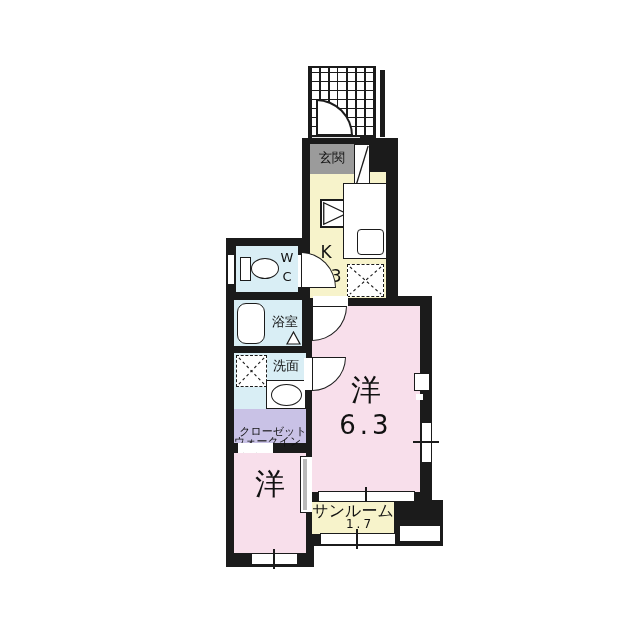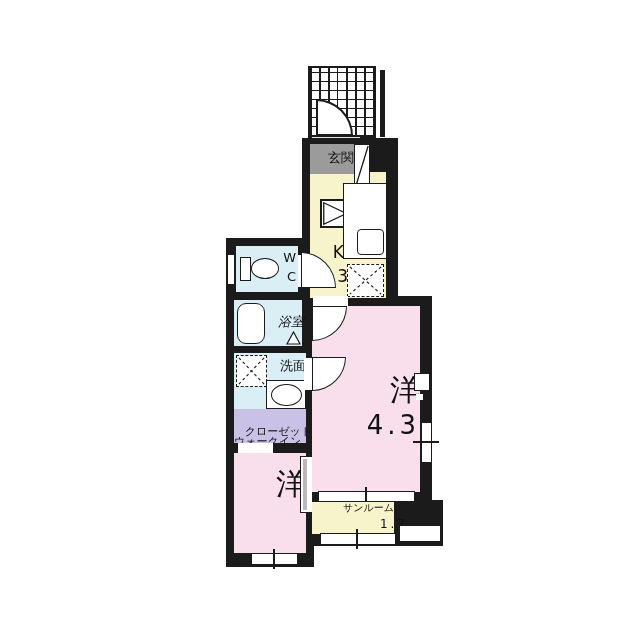--- a/index.html
+++ b/index.html
@@ -19,21 +19,21 @@
   .dashedbox{background:#fff;border:1.5px dashed #1b1b1b;}
   .doorarc-bl{background:#fff;border:1.5px solid #1b1b1b;border-radius:0 100% 0 0;}
   .doorarc-tl{background:#fff;border:1.5px solid #1b1b1b;border-radius:0 0 100% 0;}
   .hatch{
     background-color:#fff;
     background-image:
       repeating-linear-gradient(0deg,#1b1b1b 0 1.5px,transparent 1.5px 9px),
       repeating-linear-gradient(90deg,#1b1b1b 0 1.5px,transparent 1.5px 9px);
     border:2px solid #1b1b1b;
   }
-  .lbl{position:absolute;box-sizing:border-box;text-align:right;line-height:1.05;white-space:nowrap;}
+  .lbl{position:absolute;box-sizing:border-box;text-align:center;line-height:1.05;white-space:nowrap;}
   .tick{position:absolute;background:#1b1b1b;}
   svg{display:block;}
 </style>
 </head>
 <body>
 
 <div id="canvas">
 
   <div class="abs hatch" style="left:308px;top:66px;width:68px;height:72px;"></div>
   <div class="abs wall" style="left:380px;top:70px;width:5px;height:67px;"></div>
@@ -77,21 +77,21 @@
   <div class="abs fix-thin" style="left:227px;top:254px;width:8px;height:31px;"></div>
   <div class="abs fix" style="left:240px;top:257px;width:11px;height:24px;"></div>
   <div class="abs fix" style="left:251px;top:258px;width:28px;height:21px;border-radius:50%;"></div>
   <div class="lbl" style="left:278px;top:249px;width:18px;font-size:13px;line-height:1.45;">
     <span>W</span><br>
     <span>C</span>
   </div>
 
   <div class="abs floor-blue" style="left:234px;top:300px;width:68px;height:46px;"></div>
   <div class="abs fix" style="left:237px;top:303px;width:28px;height:41px;border-radius:9px;"></div>
-  <div class="lbl" style="left:266px;top:315px;width:38px;font-size:13px;font-style:italic;">浴室</div>
+  <div class="lbl" style="left:266px;top:315px;width:38px;font-size:13px;">浴室</div>
   <svg class="abs" style="left:286px;top:331px;" width="15" height="14" viewBox="0 0 15 14">
       <polygon points="7.5,1 14,13 1,13" fill="#fff" stroke="#1b1b1b" stroke-width="1.2"></polygon>
     </svg>
 
   <div class="abs floor-blue" style="left:234px;top:353px;width:72px;height:56px;"></div>
   <div class="abs dashedbox" style="left:236px;top:355px;width:31px;height:32px;">
     <svg width="100%" height="100%" viewBox="0 0 31 32" preserveAspectRatio="none">
       <line x1="2" y1="2" x2="29" y2="30" stroke="#1b1b1b" stroke-width="1.2" stroke-dasharray="3,3"></line>
       <line x1="29" y1="2" x2="2" y2="30" stroke="#1b1b1b" stroke-width="1.2" stroke-dasharray="3,3"></line>
     </svg>
@@ -114,28 +114,28 @@
   <div class="tick" style="left:273px;top:549px;width:2px;height:20px;"></div>
   <div class="abs fix-thin" style="left:300px;top:456px;width:13px;height:57px;"></div>
   <div class="abs" style="left:303px;top:459px;width:4px;height:51px;background:#b9b9b9;"></div>
 
   <div class="abs floor-pink" style="left:312px;top:306px;width:108px;height:186px;"></div>
   <div class="abs" style="left:313px;top:296px;width:35px;height:11px;background:#fff;"></div>
   <div class="abs doorarc-tl" style="left:312px;top:306px;width:35px;height:35px;"></div>
   <div class="abs" style="left:304px;top:358px;width:10px;height:32px;background:#fff;"></div>
   <div class="abs doorarc-tl" style="left:312px;top:357px;width:34px;height:34px;"></div>
   <div class="lbl" style="left:312px;top:374px;width:108px;font-size:30px;">洋</div>
-  <div class="lbl" style="left:312px;top:412px;width:108px;font-size:26px;letter-spacing:4px;">4.3</div>
+  <div class="lbl" style="left:312px;top:412px;width:108px;font-size:26px;letter-spacing:4px;">6.3</div>
   <div class="abs fix-thin" style="left:414px;top:373px;width:16px;height:18px;"></div>
   <div class="abs" style="left:416px;top:394px;width:7px;height:6px;background:#fff;"></div>
   <div class="abs fix-thin" style="left:421px;top:422px;width:11px;height:41px;"></div>
   <div class="tick" style="left:413px;top:441px;width:26px;height:2px;"></div>
 
   <div class="abs fix-thin" style="left:318px;top:491px;width:97px;height:11px;"></div>
   <div class="tick" style="left:365px;top:487px;width:2px;height:19px;"></div>
   <div class="abs floor-yellow" style="left:312px;top:502px;width:82px;height:32px;"></div>
-  <div class="lbl" style="left:312px;top:503px;width:82px;font-size:10px;">サンルーム</div>
+  <div class="lbl" style="left:312px;top:503px;width:82px;font-size:16px;">サンルーム</div>
   <div class="lbl" style="left:312px;top:518px;width:96px;font-size:12px;letter-spacing:3px;">1.7</div>
   <div class="abs fix-thin" style="left:320px;top:533px;width:76px;height:12px;"></div>
   <div class="tick" style="left:356px;top:529px;width:2px;height:20px;"></div>
   <div class="abs" style="left:400px;top:526px;width:40px;height:15px;background:#fff;"></div>
 
 </div>
 
 </body></html>

